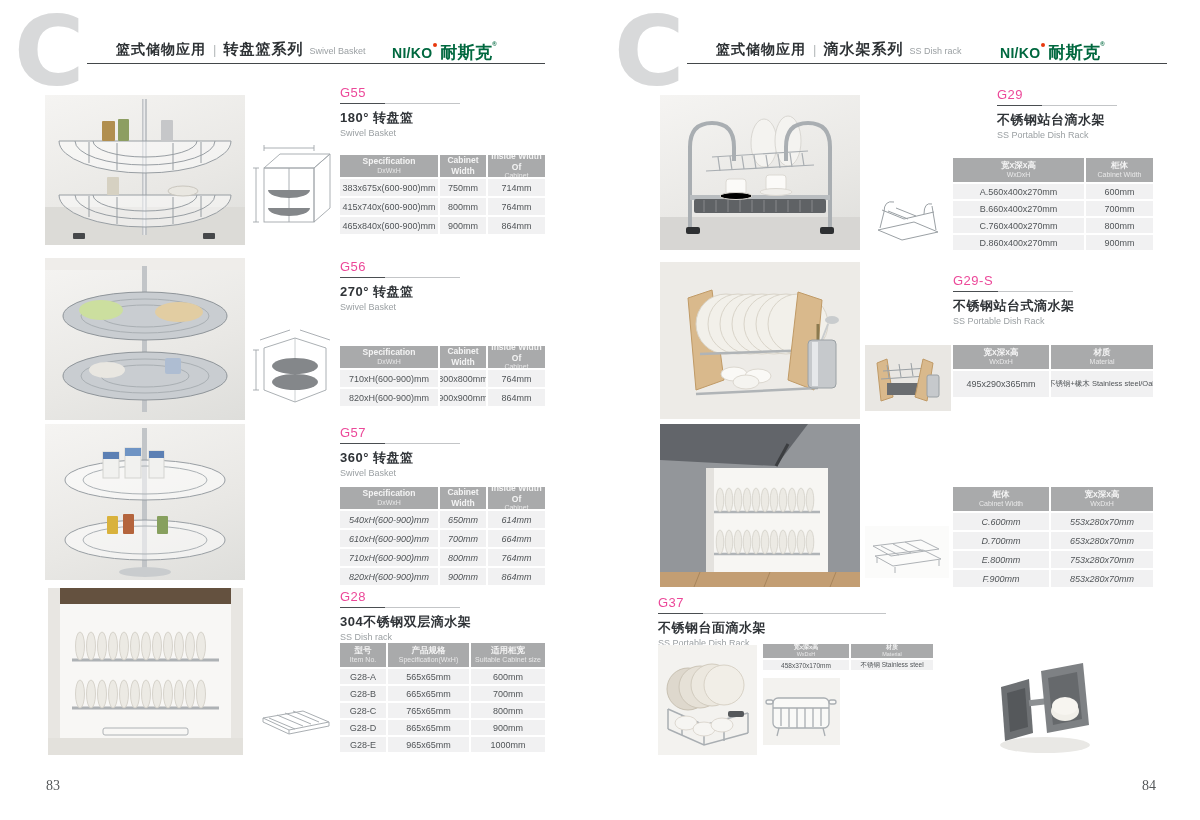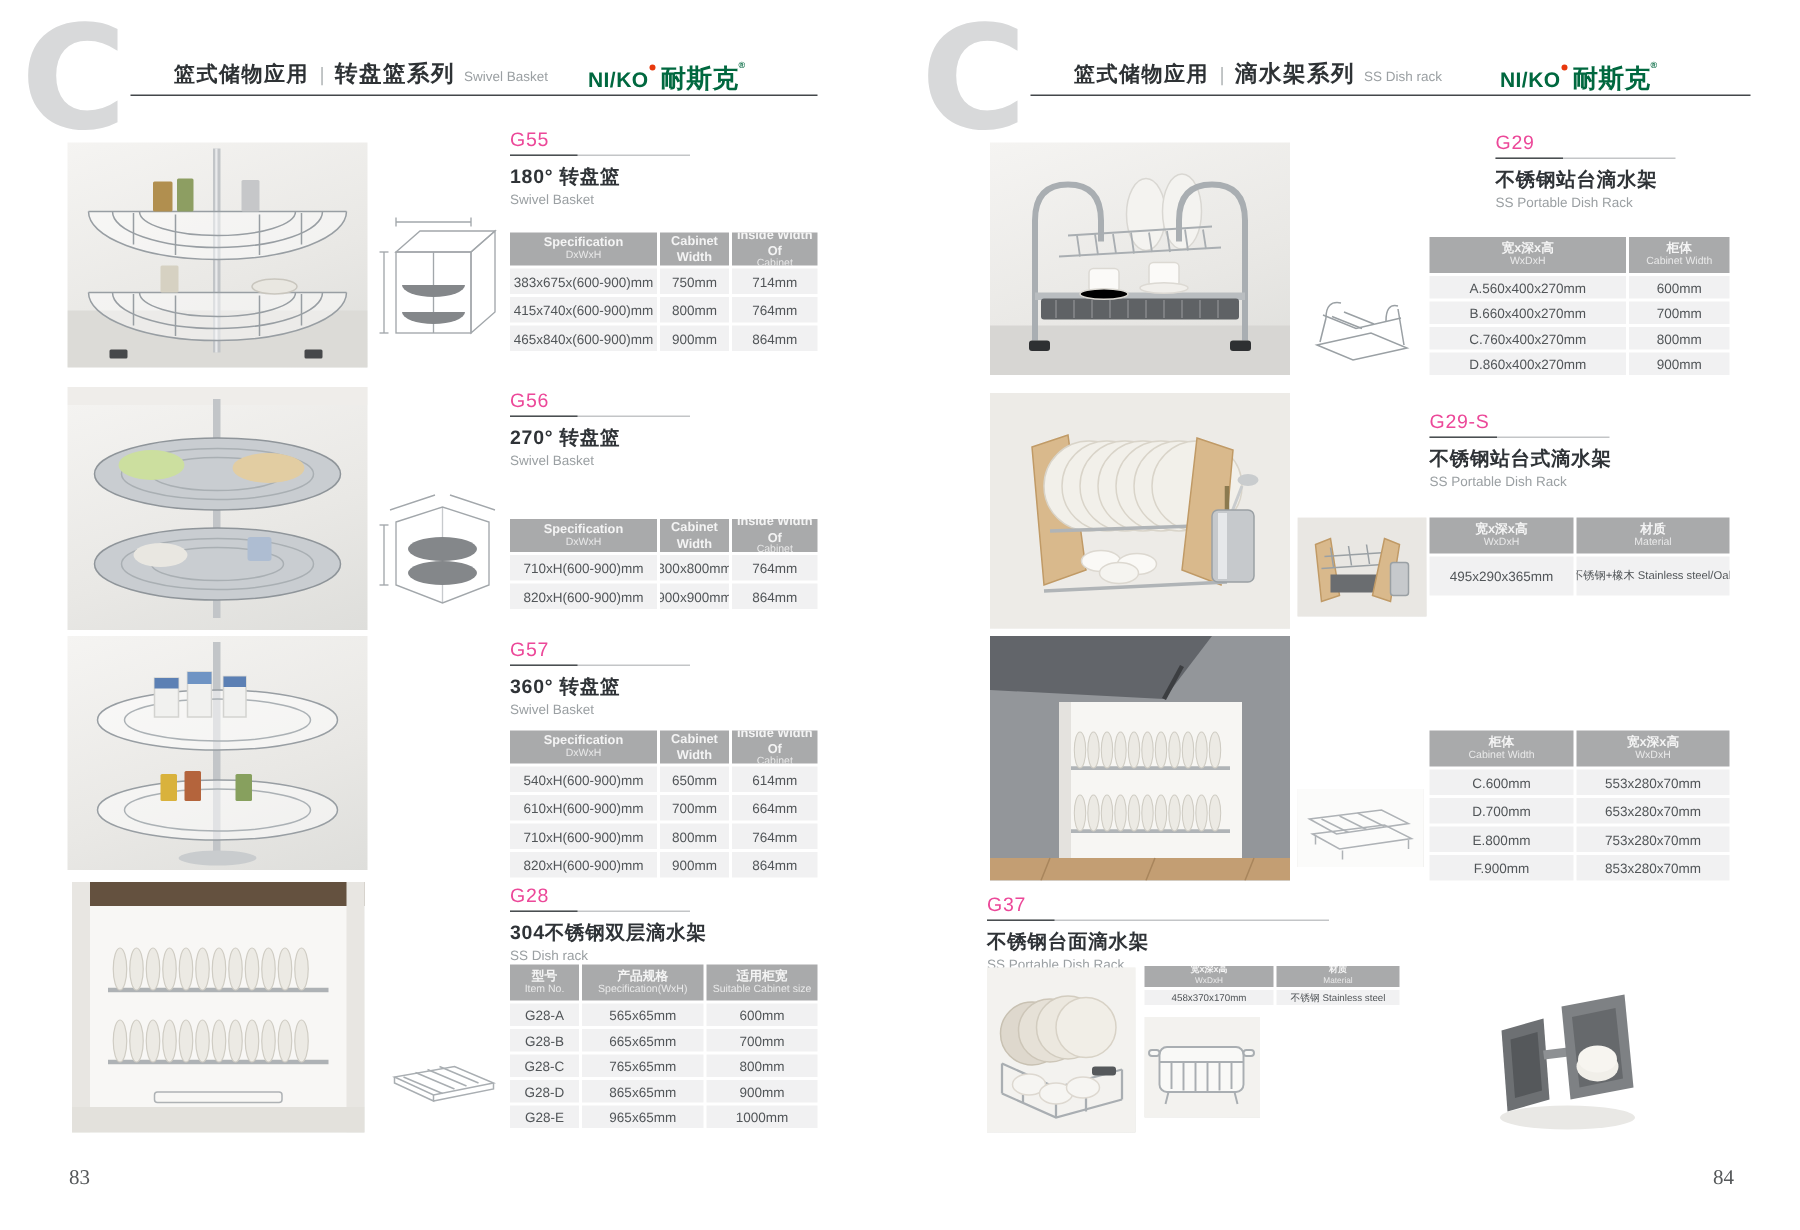--- a/index.html
+++ b/index.html
@@ -28,21 +28,21 @@
   .sec-en{font-size:9px;color:#9ba0a3;margin-top:2px;}
   
   .tbl{display:grid;gap:2px;}
   .th{background:#a9aaab;color:#f4f4f4;display:flex;flex-direction:column;align-items:center;
       justify-content:center;text-align:center;height:22px;overflow:hidden;}
   .th .l1{font-size:8.5px;font-weight:bold;line-height:1.25;}
   .th .l2{font-size:7px;opacity:.85;line-height:1.2;}
   .td{background:#f1f1f2;color:#515558;font-size:9px;display:flex;align-items:center;
       justify-content:center;white-space:nowrap;height:17px;overflow:hidden;}
   .tbl.bi .th{height:24px;}
-  .tbl.r16 .td{height:17px;}
+  .tbl.r16 .td{height:17px;font-style:italic;}
   .tbl.r15 .td{height:15px;}
   .tbl.r14 .td{height:26px;}
   .tbl.small .th{height:14px;}
   .tbl.small .td{height:10px;font-size:6.5px;}
   .tbl.small .th .l1{font-size:6px;}
   .tbl.small .th .l2{font-size:5.5px;}
   
   .photo{background:linear-gradient(160deg,#f5f4f2 0%,#e9e8e5 60%,#dededb 100%);}
   .photo svg,.diagram svg{display:block;width:100%;height:100%;}
   .diagram{background:#ffffff;}

